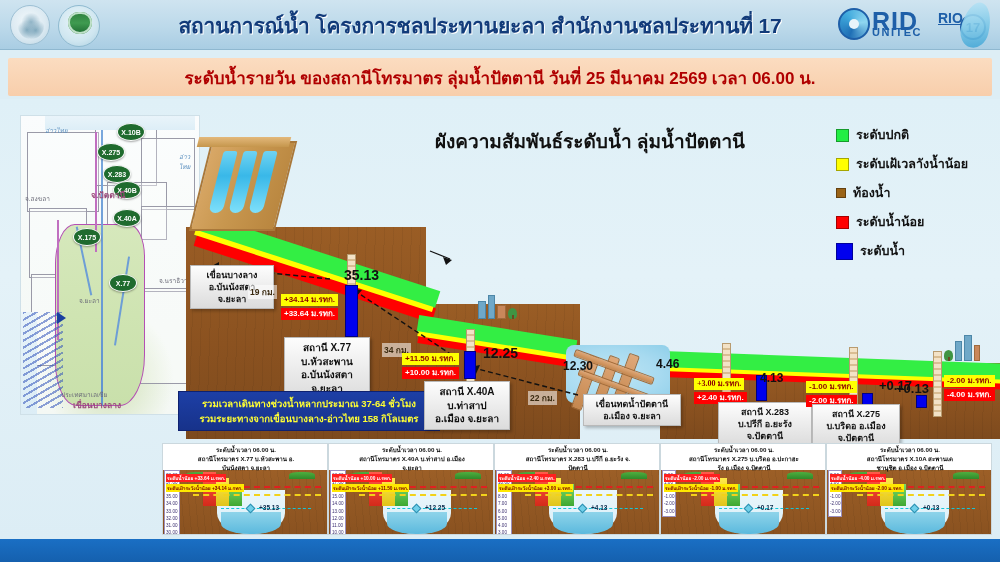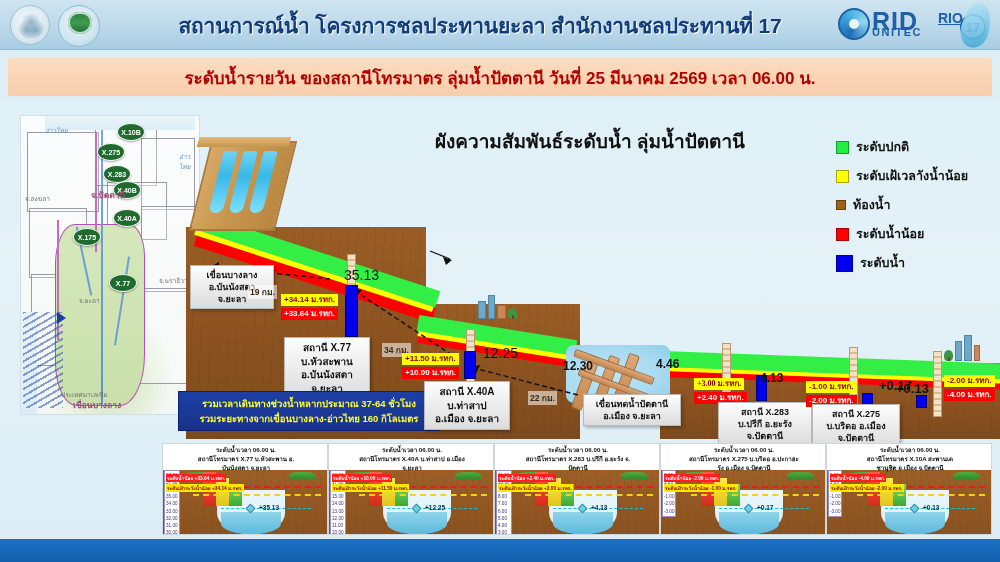--- a/index.html
+++ b/index.html
@@ -173,21 +173,21 @@
     opacity:.55;
   }
 
   
   #diagram-title {
     position:absolute; left:420px; top:27px; width:340px;
     text-align:center; font-size:19px; font-weight:bold; color:#101010;
   }
 
   
-  #legend { position:absolute; left:836px; top:38px; width:160px; }
+  #legend { position:absolute; left:836px; top:26px; width:160px; }
   .legend-row { display:flex; align-items:center; margin-bottom:9px; }
   .legend-swatch { margin-right:7px; border:1px solid rgba(0,0,0,.35); }
   .legend-label { font-size:12.5px; color:#111; font-weight:bold; }
 
   
   #profile { position:absolute; left:0; top:0; width:1000px; height:340px; }
 
   .ground {
     position:absolute;
     background:
@@ -247,21 +247,21 @@
     padding:1px 3px; line-height:1.25; color:#8b0000;
   }
   .chip-y { background:#ffff00; }
   .chip-r { background:#ff0000; color:#ffffff; }
 
   
   .wl-bar { position:absolute; background:#0000ee; border:1px solid #000080; }
 
   
   .valbig {
-    position:absolute; font-size:14px; font-weight:normal; color:#111; white-space:nowrap;
+    position:absolute; font-size:14px; font-weight:bold; color:#111; white-space:nowrap;
   }
   .valmed { position:absolute; font-size:12px; font-weight:bold; color:#111; white-space:nowrap; }
 
   
   .dist {
     position:absolute; font-size:8.5px; font-weight:bold; color:#3a2a10;
     background:rgba(255,255,255,.55); padding:0 2px;
   }
 
   
@@ -544,21 +544,21 @@
     <div class="valbig" style="left:344px; top:168px;">35.13</div>
     <div class="callout callout-lg" style="left:284px; top:238px; width:86px;">
       <div>สถานี X.77</div>
       <div>บ.หัวสะพาน</div>
       <div>อ.บันนังสตา</div>
       <div>จ.ยะลา</div>
     </div>
 
     <div id="summary-banner">
       <div class="summary-line">รวมเวลาเดินทางช่วงน้ำหลากประมาณ 37-64 ชั่วโมง</div>
-      <div class="summary-line">รวมระยะทางจากเขื่อนบางลาง-อ่าวไทย  160 กิโลเมตร</div>
+      <div class="summary-line">รวมระยะทางจากเขื่อนบางลาง-อ่าวไทย  158 กิโลเมตร</div>
     </div>
 
     <div class="chip chip-y" style="left:402px; top:254px;">+11.50 ม.รทก.</div>
     <div class="chip chip-r" style="left:402px; top:268px;">+10.00 ม.รทก.</div>
     <div class="wl-bar" style="left:464px; top:252px; width:12px; height:28px;"></div>
     <div class="valbig" style="left:483px; top:246px;">12.25</div>
     <div class="callout callout-lg" style="left:424px; top:282px; width:86px;">
       <div>สถานี X.40A</div>
       <div>บ.ท่าสาป</div>
       <div>อ.เมือง จ.ยะลา</div>

